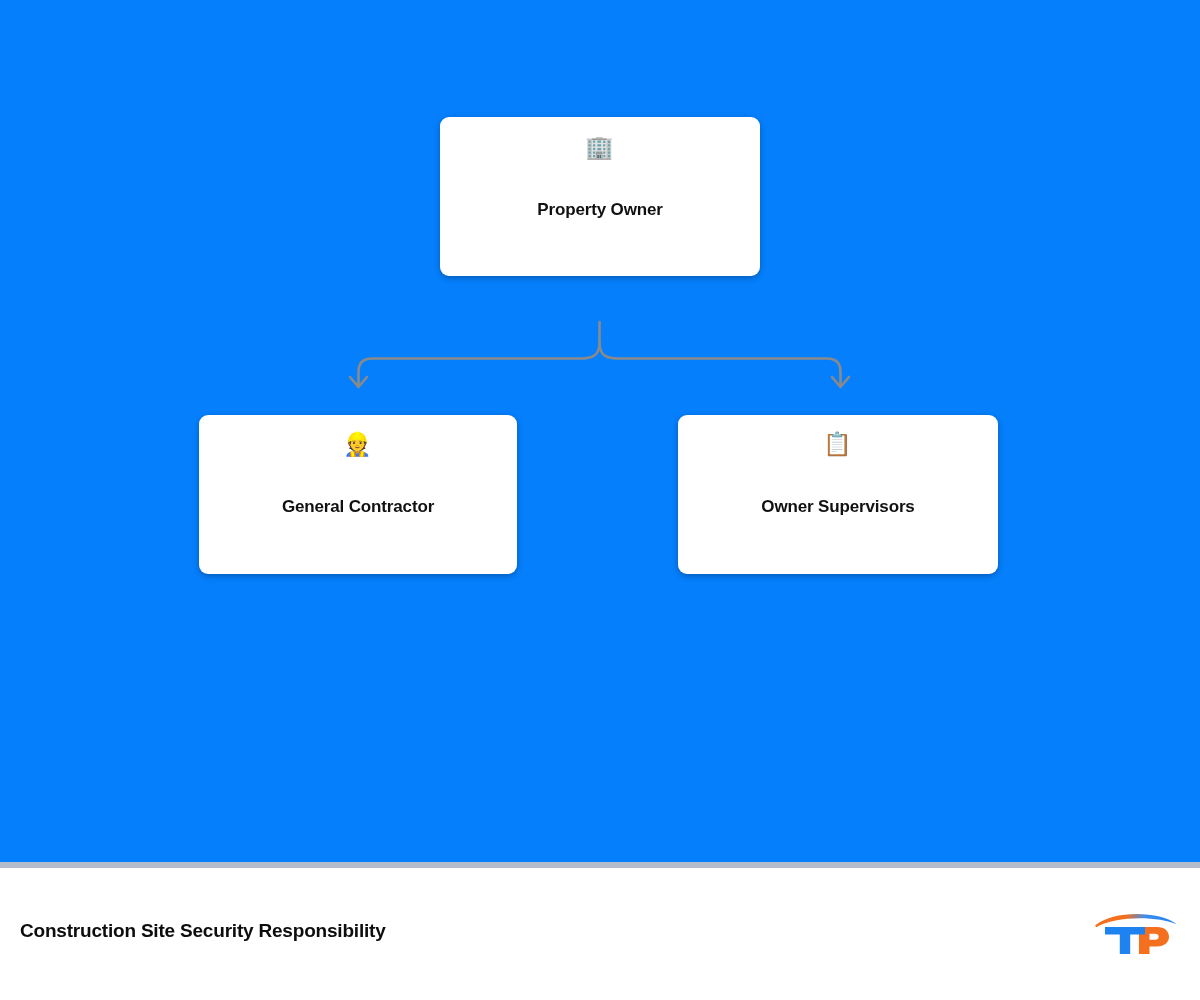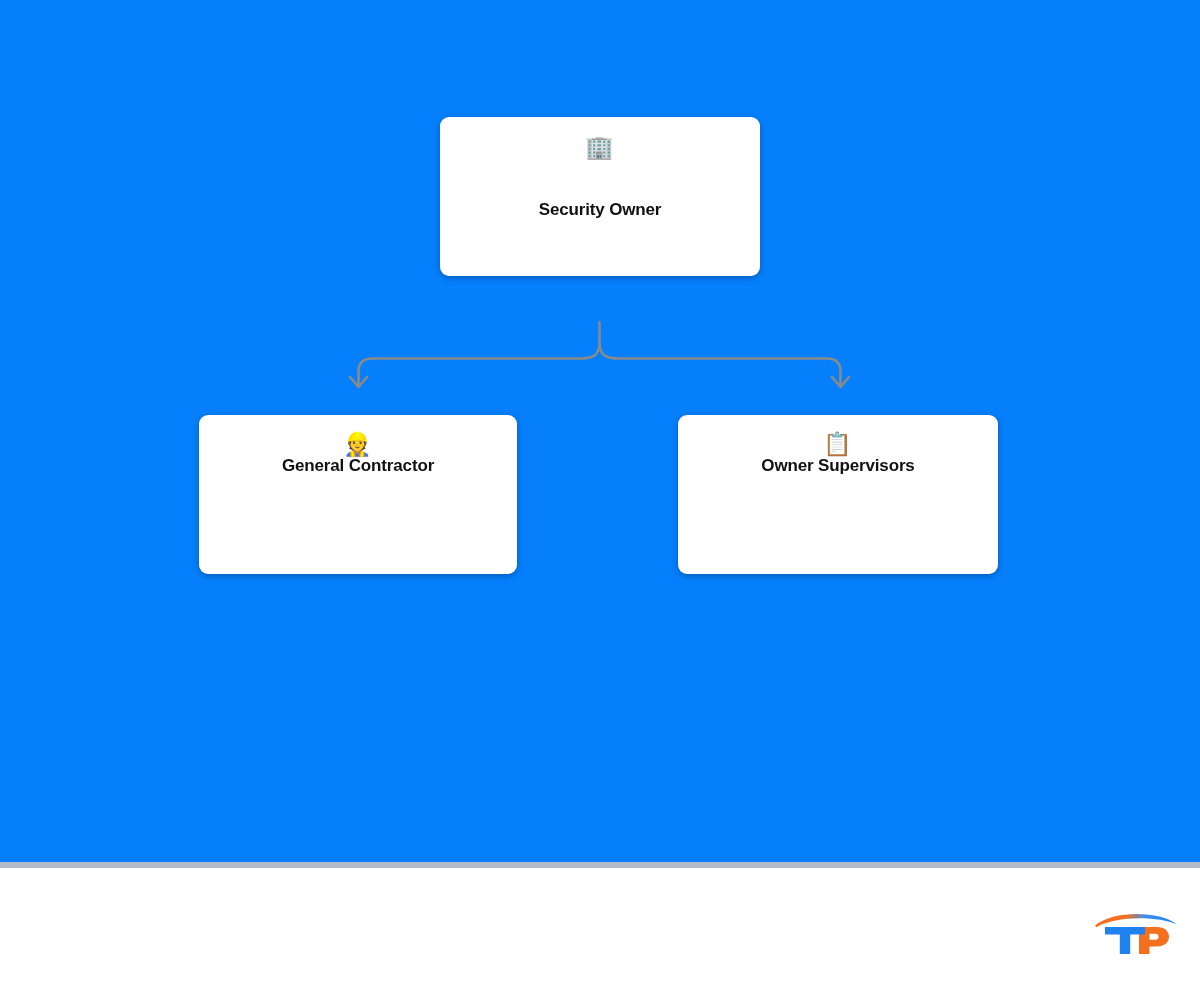--- a/index.html
+++ b/index.html
@@ -90,21 +90,21 @@
   }
   #node-child-1 {
     left: 678px;
     top: 415px;
     width: 320px;
     height: 159px;
   }
   #node-child-0 .node-icon,
   #node-child-1 .node-icon { margin-top: 18px; }
   #node-child-0 .node-label,
-  #node-child-1 .node-label { }
+  #node-child-1 .node-label { margin-top: 41px; }
 
   
   .connector {
     position: absolute;
     left: 0;
     top: 0;
     width: 1200px;
     height: 862px;
     pointer-events: none;
   }
@@ -159,39 +159,40 @@
                  L 840.5 386"></path>
 
         <path d="M 350 377 L 358.5 387 L 367 377"></path>
 
         <path d="M 832 377 L 840.5 387 L 849 377"></path>
       </g>
     </svg>
 
     <div class="node" id="node-root">
       <div class="node-icon">🏢</div>
-      <div class="node-label">Security Owner</div>
+      <div class="node-label">Property Owner</div>
     </div>
 
     <div class="node" id="node-child-0">
       <div class="node-icon">👷</div>
       <div class="node-label">General Contractor</div>
     </div>
 
     <div class="node" id="node-child-1">
       <div class="node-icon">📋</div>
       <div class="node-label">Owner Supervisors</div>
     </div>
 
   </div>
 
   <div class="canvas-divider"></div>
 
   <div class="footer"></div>
 
+  <div class="footer-title">Construction Site Security Responsibility</div>
 
   <svg class="brand-logo" viewBox="0 0 86 48" xmlns="http://www.w3.org/2000/svg">
     <defs>
       <linearGradient id="swoosh-grad" x1="0" y1="0" x2="1" y2="0">
         <stop offset="0%" stop-color="#f4701f"></stop>
         <stop offset="38%" stop-color="#f4701f"></stop>
         <stop offset="62%" stop-color="#3b8ef0"></stop>
         <stop offset="100%" stop-color="#1e82f0"></stop>
       </linearGradient>
     </defs>

